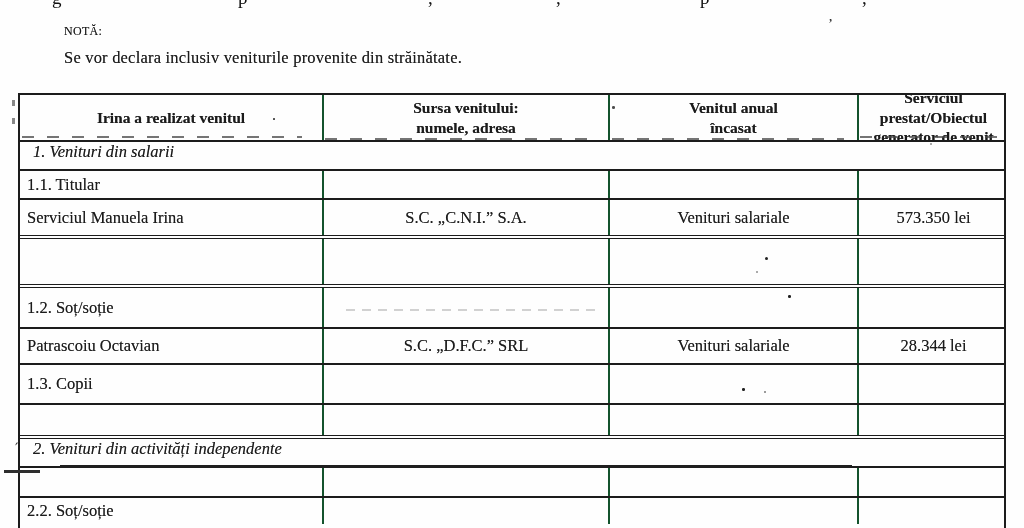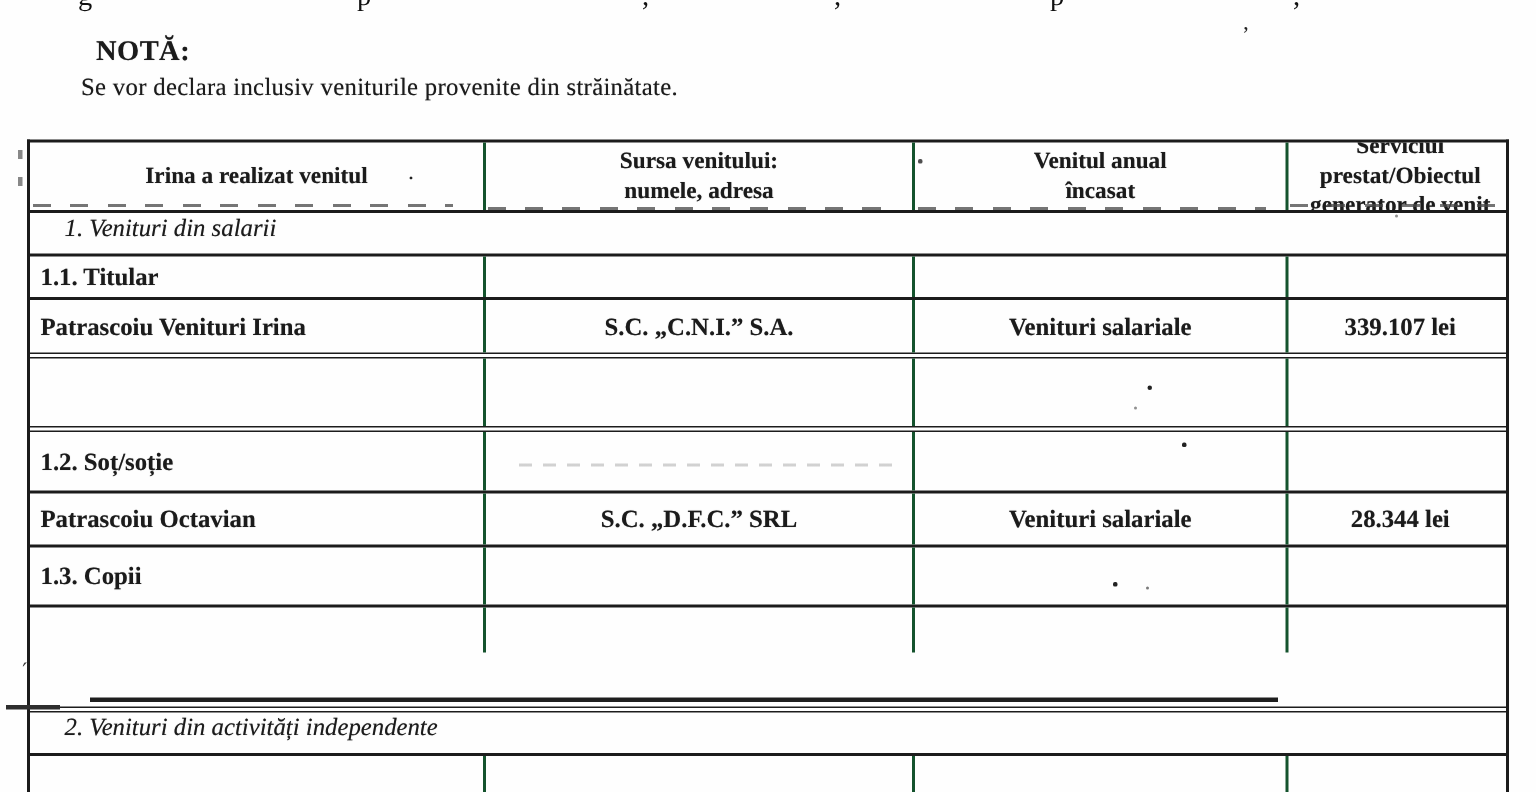--- a/index.html
+++ b/index.html
@@ -9,50 +9,50 @@
     font-family:"Liberation Serif", serif;
     -webkit-font-smoothing:antialiased;
   }
   .ink{text-shadow:0 0 0.5px rgba(0,0,0,0.5);}
 
   
   .topfrag{position:absolute;left:0;top:0;width:1024px;height:9px;overflow:hidden;}
   .topfrag span{position:absolute;top:-13px;font-size:19px;color:#111;}
   .tf0{left:52px}.tf1{left:238px}.tf2{left:428px}.tf3{left:556px}.tf4{left:700px}.tf5{left:862px}
 
-  .note-label{position:absolute;left:64px;top:24px;font-size:19px;letter-spacing:.3px;font-weight:bold;}
-  .note-text{position:absolute;left:54px;top:48px;font-size:16.5px;letter-spacing:.2px;}
+  .note-label{position:absolute;left:64px;top:24px;font-size:12px;letter-spacing:.3px;}
+  .note-text{position:absolute;left:64px;top:48px;font-size:16.5px;letter-spacing:.2px;}
 
   .stray-apo{position:absolute;left:828px;top:16px;font-size:15px;color:#222;}
 
   
   .tbl{
     position:absolute;left:18px;top:93px;width:988px;height:435px;
     border-top:2.5px solid #1c1c1c;border-left:2px solid #1c1c1c;border-right:2px solid #1c1c1c;
     box-sizing:border-box;background:transparent;
   }
   .row{display:grid;grid-template-columns:302px 286px 249px 151px;box-sizing:border-box;}
   .row.span{display:block;}
   .cell{
     box-sizing:border-box;display:flex;align-items:center;justify-content:center;
-    text-align:center;font-size:16.5px;overflow:hidden;white-space:nowrap;font-weight:bold;
+    text-align:center;font-size:16.5px;overflow:hidden;white-space:nowrap;
   }
   .cell.c0{justify-content:flex-start;text-align:left;padding-left:7px;}
   .cell + .cell{border-left:2px solid #14532d;}
   .bt{border-top:2px solid #1c1c1c;}
   .bt-double{border-top:4px double #1c1c1c;}
 
   .r-header{height:45px;}
   .r-header .cell{
     font-weight:bold;font-size:15.5px;line-height:1.28;white-space:pre-line;
     justify-content:center;text-align:center;padding:0 4px;align-items:center;
   }
   .r-header .cell.c0{padding-left:4px;}
-  .r-section{height:29px;font-style:italic;font-size:16.5px;display:flex;align-items:center;padding-left:23px;box-sizing:border-box;}
-  .rh-sec2{height:31px;margin-top:36px;}
+  .r-section{height:29px;font-style:italic;font-size:16.5px;display:flex;align-items:center;padding-left:13px;box-sizing:border-box;}
+  .rh-sec2{height:31px;}
   .rh1{height:29px;}  .rh2{height:37px;}  .rh3{height:49px;}
   .rh4{height:43px;}  .rh5{height:36px;}  .rh6{height:40px;}
   .rh7{height:32px;}  .rh9{height:32px;}  .rh10{height:30px;}
   .rh11{height:28px;}
   .indent{padding-left:48px !important;}
 
   
   .hdash{position:absolute;height:2px;opacity:.75;
     background:repeating-linear-gradient(90deg,#474747 0 12px,transparent 12px 25px);}
   .hd0{left:22px;top:136px;width:280px;}
@@ -111,24 +111,24 @@
     <div class="row span r-section bt ink">1. Venituri din salarii</div>
 
     <div class="row rh1 bt">
       <div class="cell c0 ink">1.1. Titular</div>
       <div class="cell"></div>
       <div class="cell"></div>
       <div class="cell"></div>
     </div>
 
     <div class="row rh2 bt">
-      <div class="cell c0 ink">Patrascoiu Venituri Irina</div>
+      <div class="cell c0 ink">Serviciul Manuela Irina</div>
       <div class="cell ink">S.C. „C.N.I.” S.A.</div>
       <div class="cell ink">Venituri salariale</div>
-      <div class="cell ink">339.107 lei</div>
+      <div class="cell ink">573.350 lei</div>
     </div>
 
     <div class="row rh3 bt-double">
       <div class="cell c0"></div>
       <div class="cell"></div>
       <div class="cell"></div>
       <div class="cell"></div>
     </div>
 
     <div class="row rh4 bt-double">

